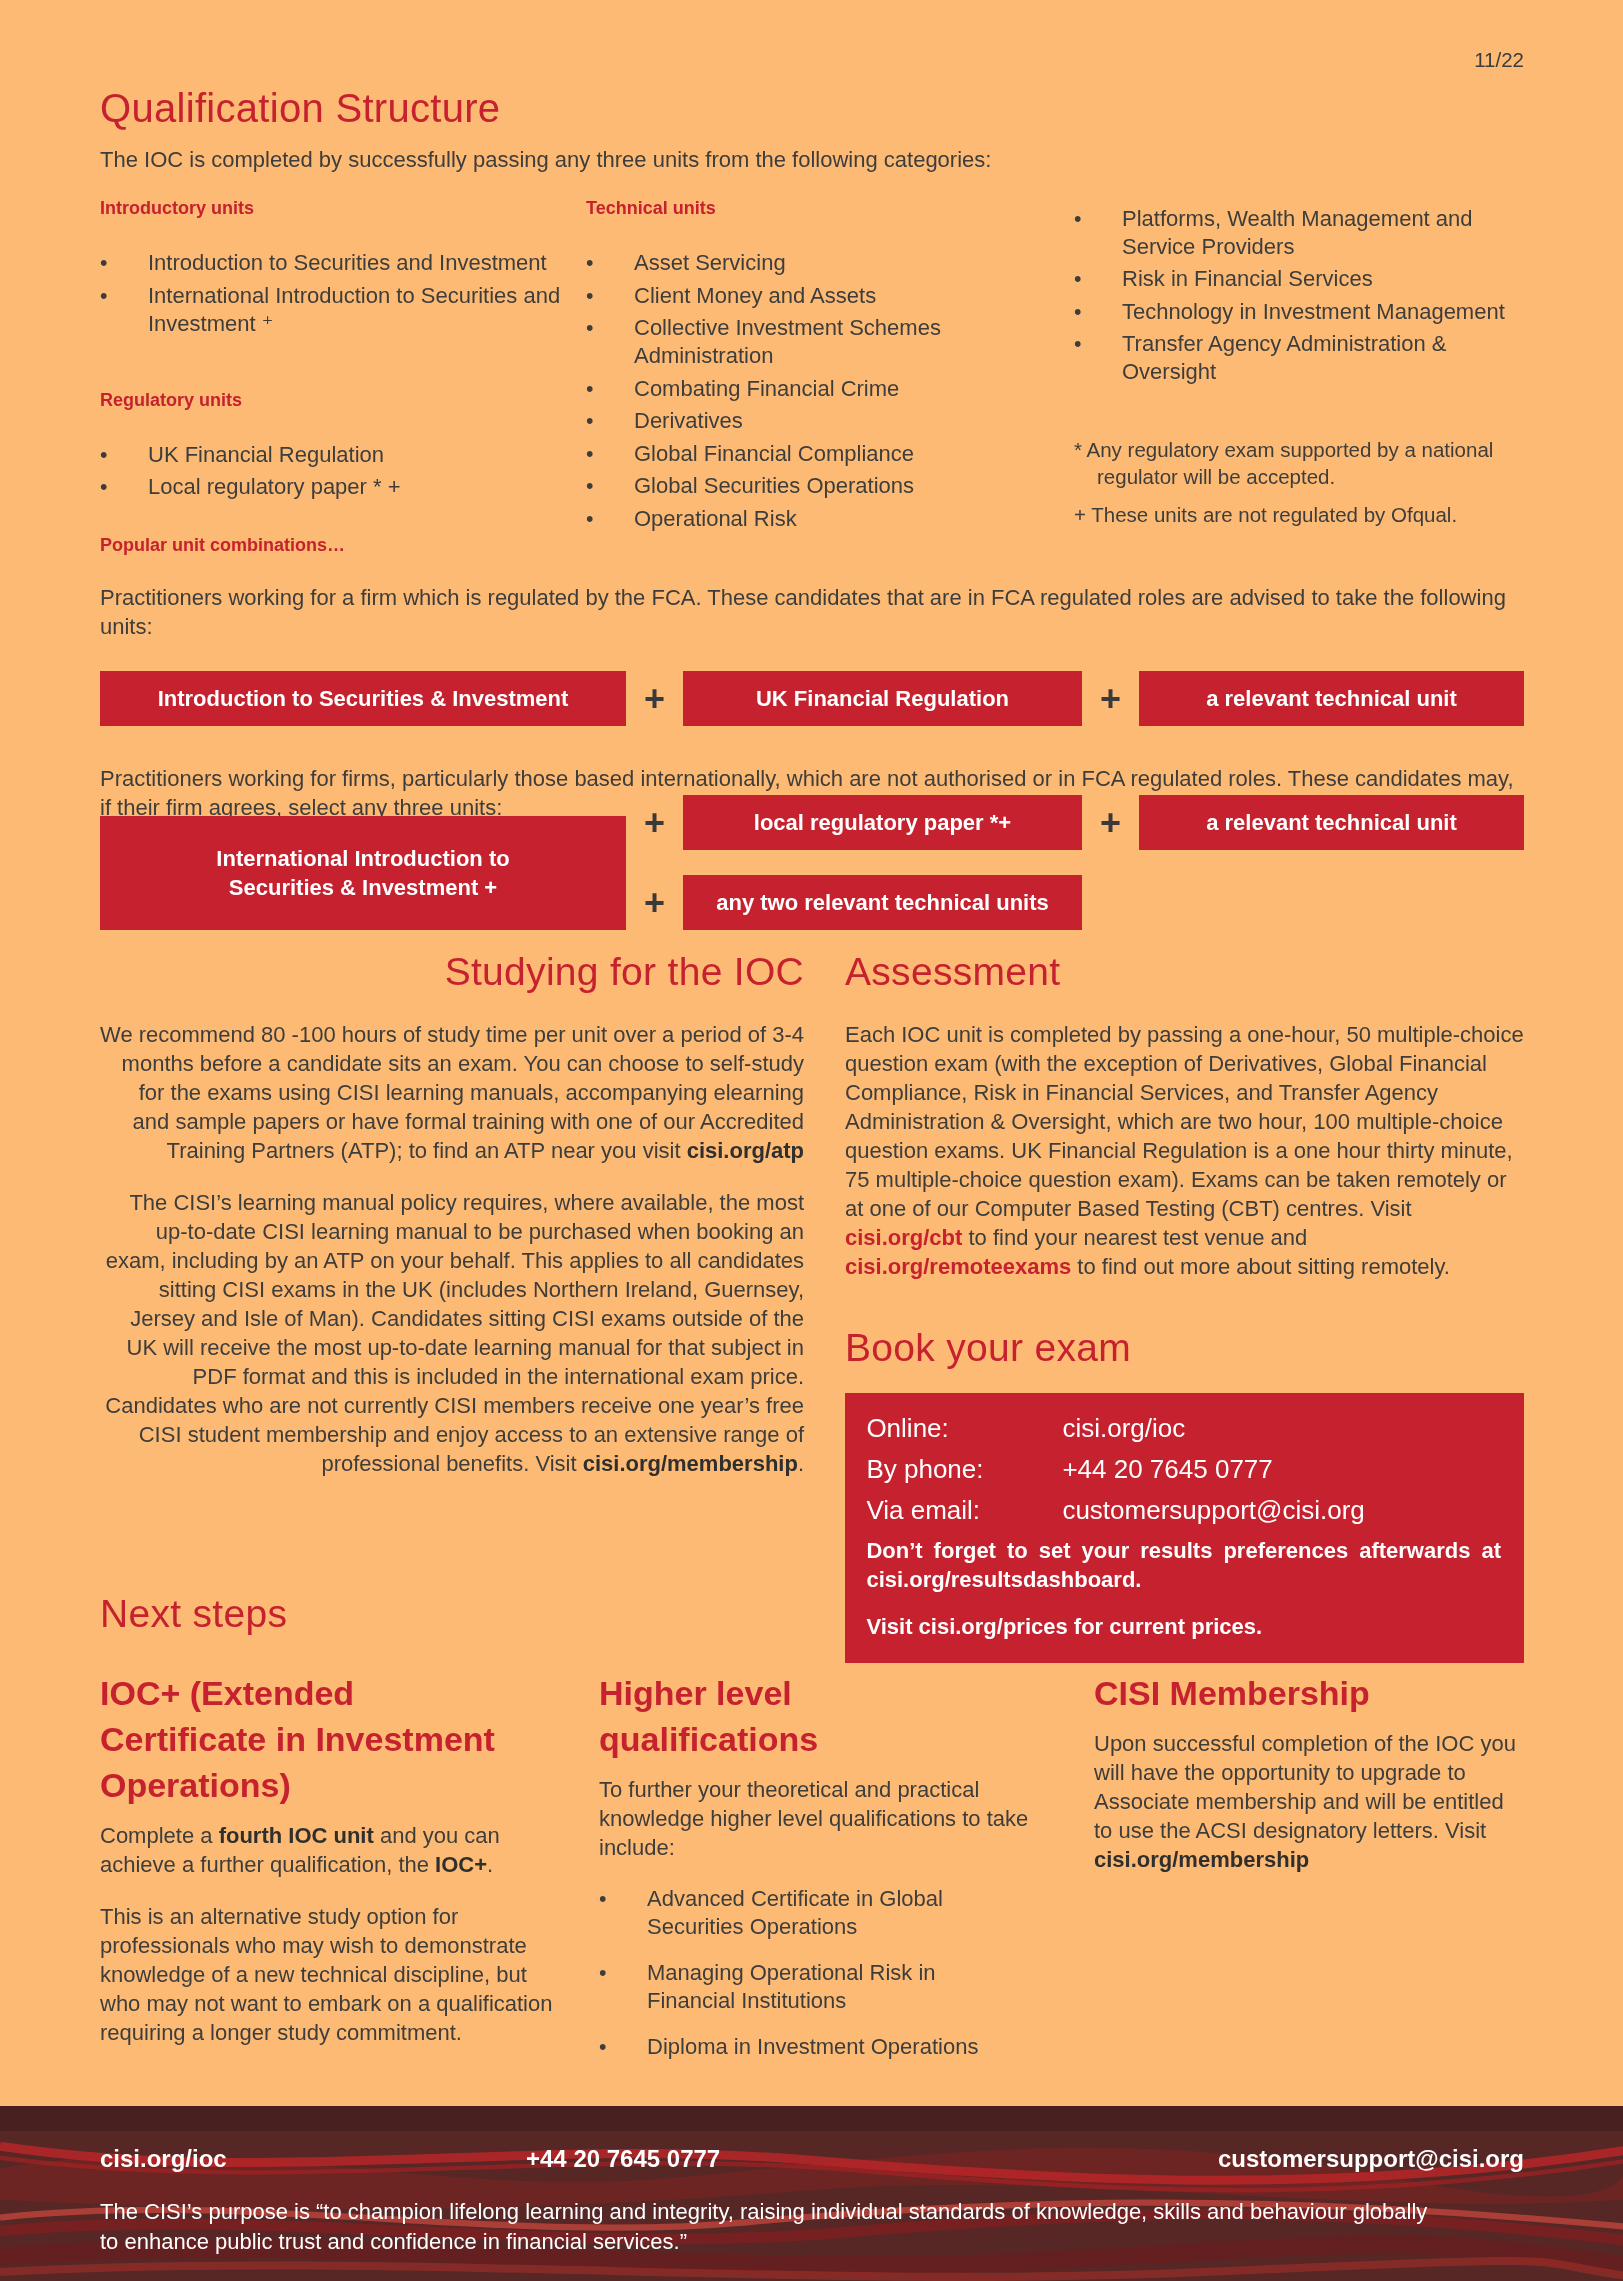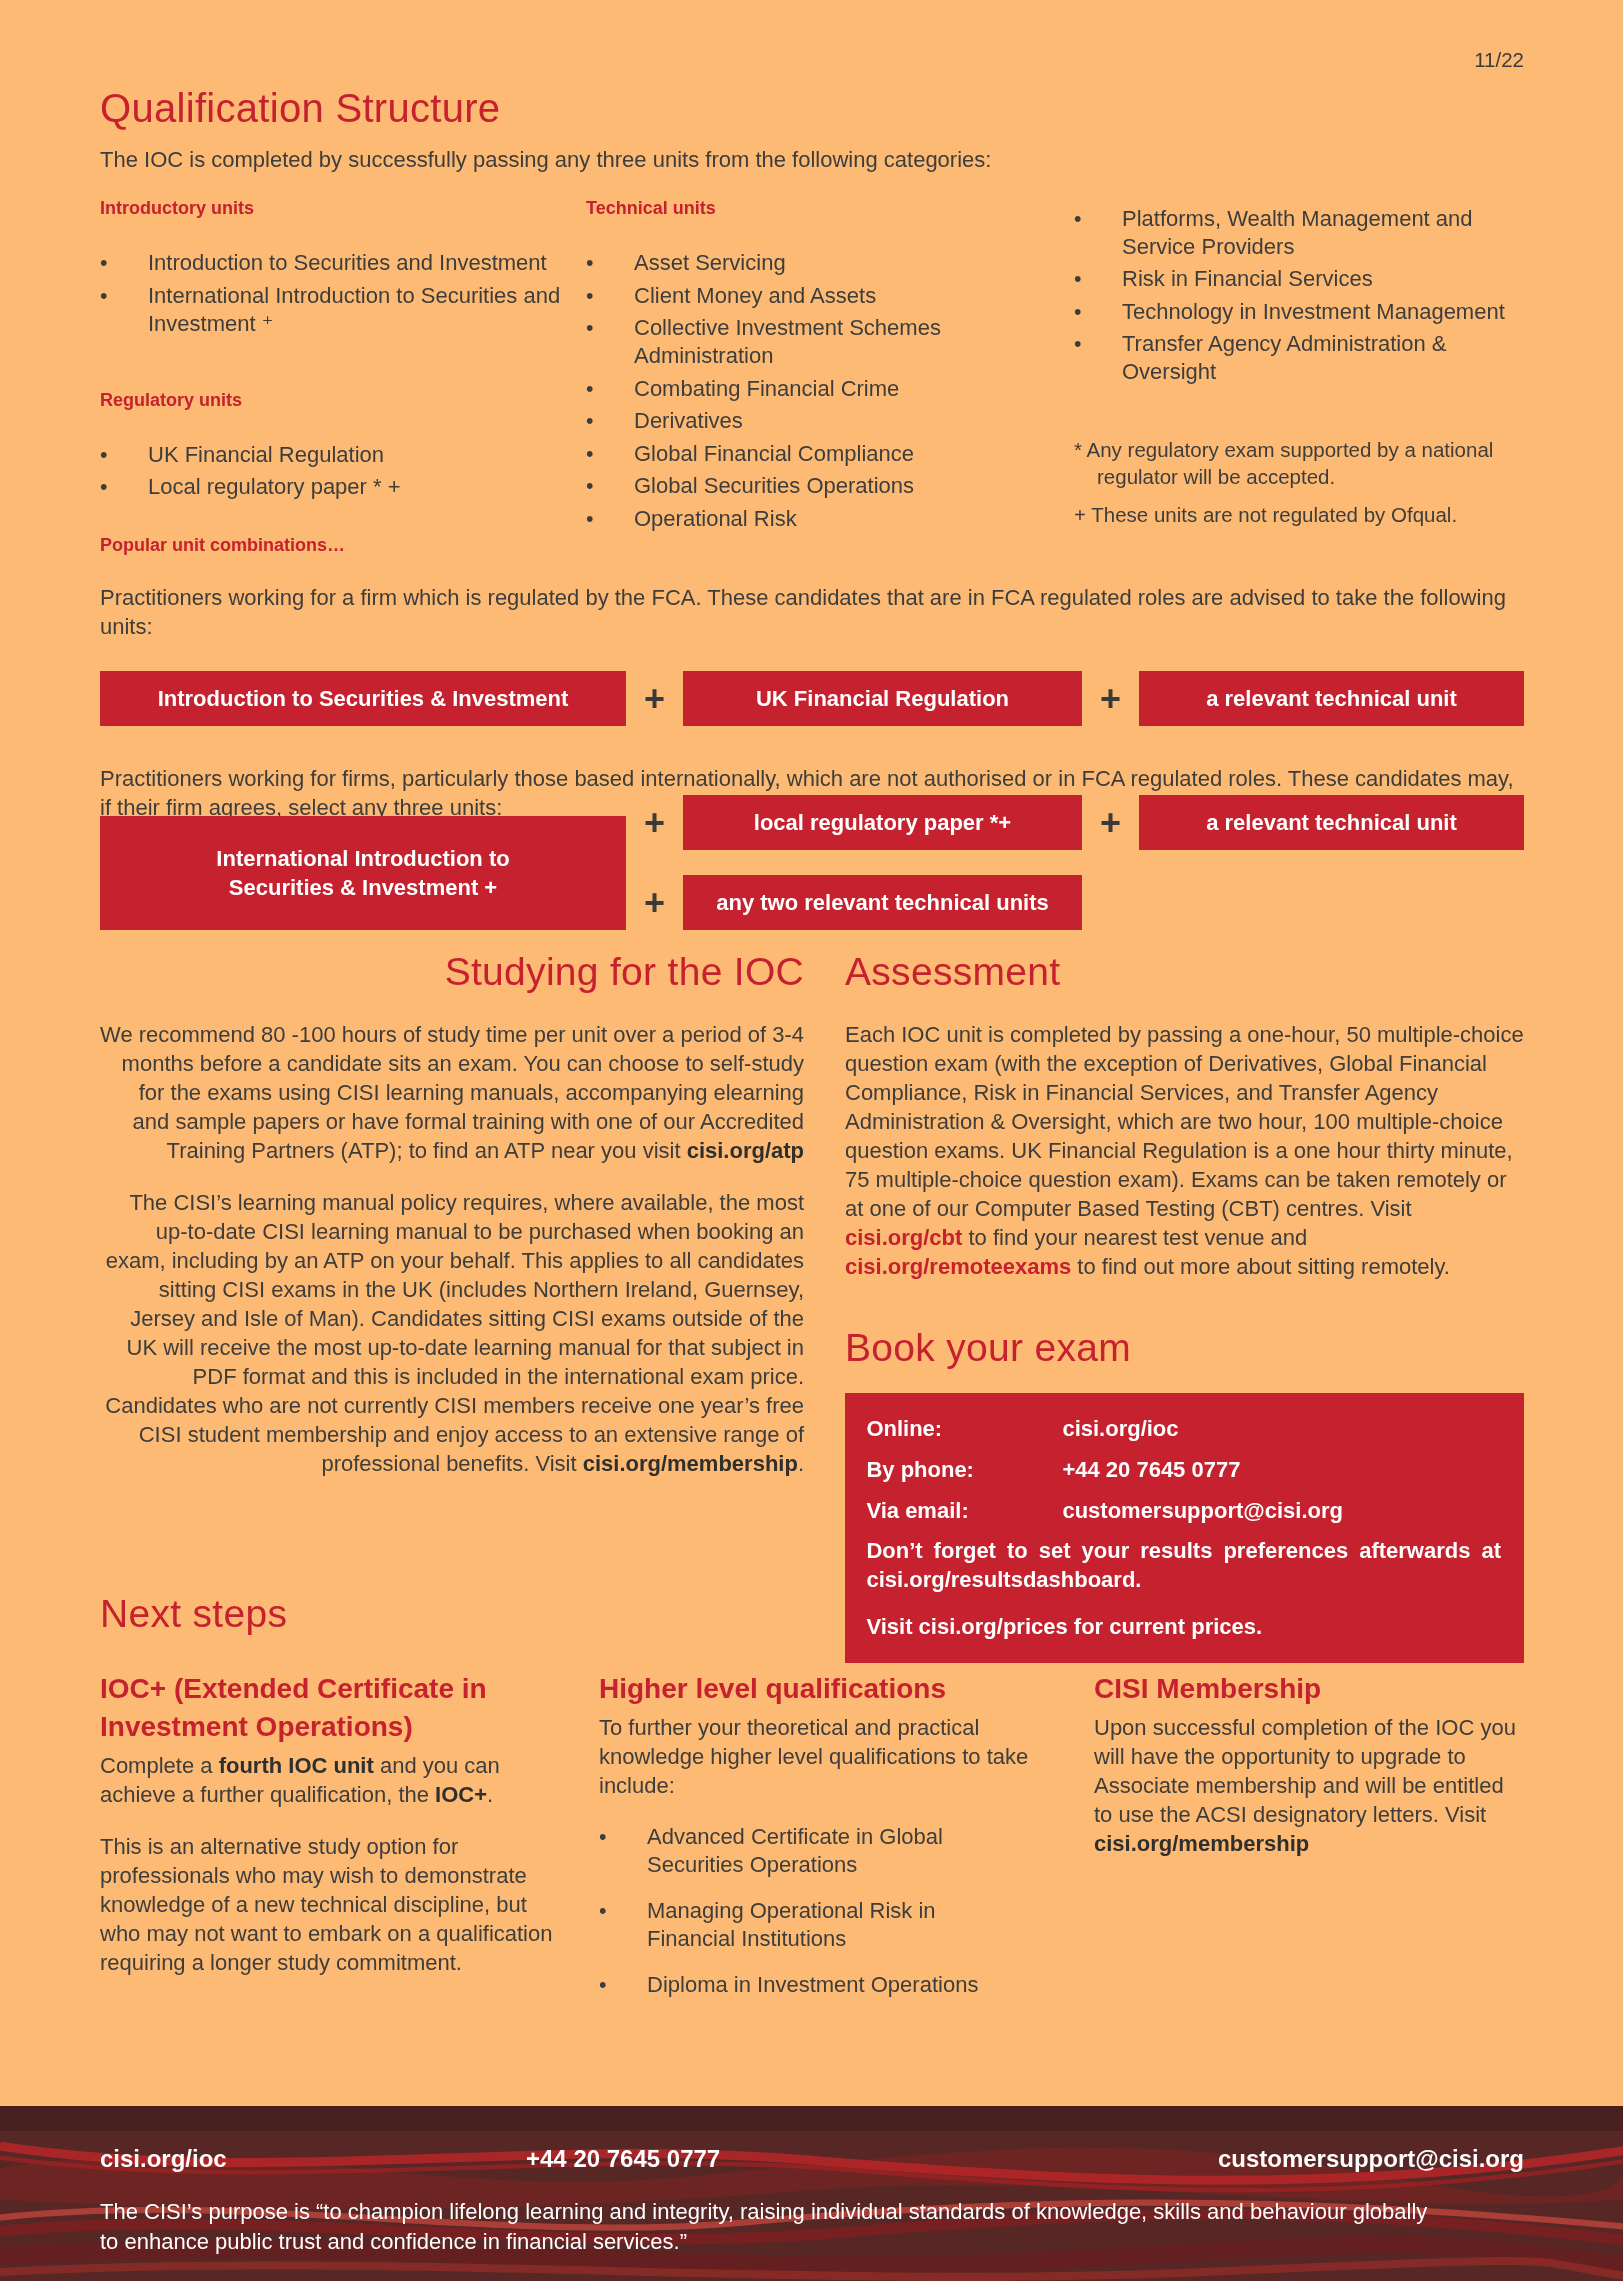--- a/index.html
+++ b/index.html
@@ -48,28 +48,28 @@
   .c2-b2{grid-column:5;grid-row:1;}
   .c2-p3{grid-column:2;grid-row:3;}
   .c2-b3{grid-column:3;grid-row:3;}
   
   .study{position:absolute;top:950px;left:100px;width:704px;text-align:right;}
   .study p,.assess p{font-size:22px;line-height:29px;margin-top:26px;}
   .study .p2{margin-top:23px;}
   .assess{position:absolute;top:950px;left:845px;width:679px;}
   .book{position:absolute;top:1326px;left:845px;width:679px;}
   .bookbox{margin-top:23px;background:#c5212e;color:#fff;padding:21.4px 23px 21.4px 21.4px;}
-  .brow{display:flex;font-size:22px;font-weight:700;line-height:29px;margin-bottom:11.6px;}
+  .brow{display:flex;font-size:26px;font-weight:400;line-height:29px;margin-bottom:11.6px;}
   .brow .bl{flex:none;width:196px;}
   .bnote{font-size:22px;font-weight:700;line-height:29px;text-align:justify;margin-top:7.1px;}
   .bprices{font-size:22px;font-weight:700;line-height:29px;margin-top:18px;}
   
   .next{position:absolute;top:1592px;left:100px;width:1424px;}
   .nextcols{display:grid;grid-template-columns:499px 495px 1fr;margin-top:34px;}
-  .ncol h3.sub{font-size:28px;line-height:38px;max-width:419px;margin-bottom:5px;}
+  .ncol h3.sub{font-size:34px;line-height:46px;max-width:419px;margin-bottom:13px;}
   .ncol p{font-size:22px;line-height:29px;}
   .ncolA p{max-width:459px;}
   .ncolA .pgap{margin-top:23px;}
   .ncolB p{max-width:450px;}
   .ncolB ul.blist{margin-top:23px;}
   .ncolB ul.blist li{margin-bottom:18px;}
   .ncolB .li-t{max-width:356px;}
   .ncolC p{max-width:446px;}
   
   .footer{position:absolute;left:0;bottom:0;width:1624px;height:175px;background:#572726;overflow:hidden;}

